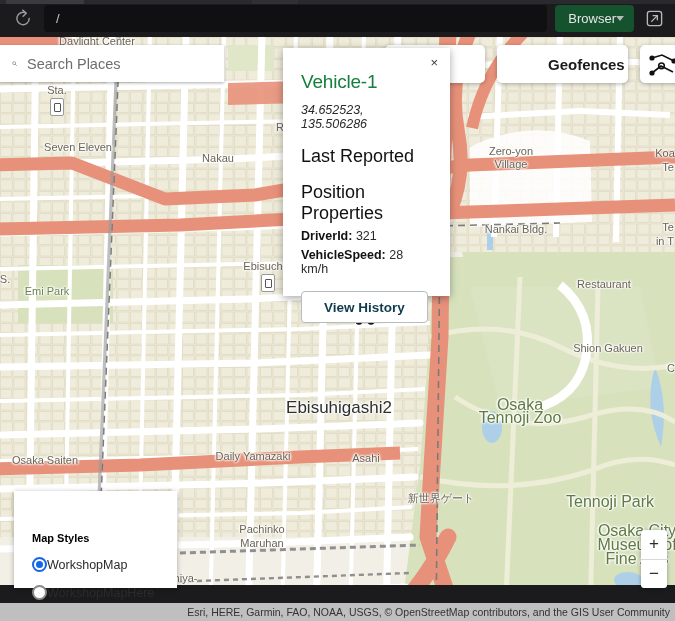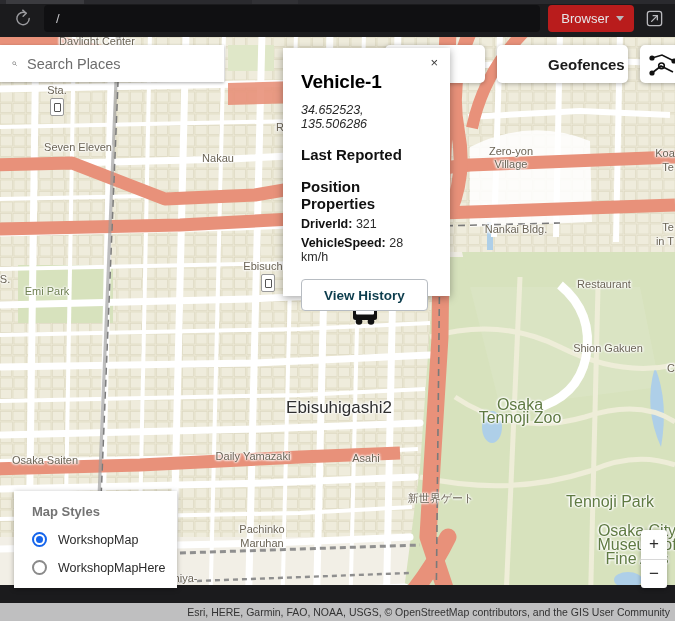--- a/index.html
+++ b/index.html
@@ -33,22 +33,22 @@
     display: flex; align-items: center; justify-content: center;
     border-radius: 4px; cursor: pointer; flex: none;
   }
   .urlbar {
     flex: 1 1 auto; height: 27px; margin: 0 8px 0 6px;
     background: #101012; border-radius: 4px;
     display: flex; align-items: center; padding: 0 12px;
     color: #c6c6c9; font-size: 13px; cursor: text;
   }
   .browser-menu {
-    height: 27px; background: #b91c1c; border-radius: 4px;
-    display: flex; align-items: center; gap: 7px;
+    height: 27px; background: #14532d; border-radius: 4px;
+    display: flex; align-items: center; 
     padding: 0 10px 0 13px; color: #e6e6e8; font-size: 13px;
     cursor: pointer; flex: none; text-align: right;
   }
   .caret-dn {
     width: 0; height: 0; border-left: 4px solid transparent;
     border-right: 4px solid transparent; border-top: 5px solid #b9b9bd;
   }
   .popout-btn {
     width: 28px; height: 28px; margin-left: 6px; flex: none;
     display: flex; align-items: center; justify-content: center;
@@ -120,49 +120,49 @@
   .popup {
     position: absolute; left: 283px; top: 48px; width: 167px; height: 248px;
     background: #fff; box-shadow: 0 2px 8px rgba(0,0,0,.35);
     z-index: 50; padding: 16px 18px 0 18px;
   }
   .popup-close {
     position: absolute; right: 9px; top: 6px; font-size: 13px;
     color: #3a3a3a; cursor: pointer; line-height: 1; padding: 2px 3px;
   }
   .popup h1 {
-    font-size: 19px; font-weight: bold; color: #000000; margin: 7px 0 0 0;
+    font-size: 19px; font-weight: normal; color: #15803d; margin: 7px 0 0 0;
     letter-spacing: -.2px;
   }
   .popup .coords {
     font-size: 12.5px; font-style: italic; color: #2b2b2b; margin-top: 10px;
   }
   .popup h2 {
-    font-size: 15px; font-weight: bold; color: #111; margin-top: 15px;
+    font-size: 18px; font-weight: normal; color: #111; margin-top: 15px;
   }
   .popup .val { font-size: 12.5px; color: #2b2b2b; margin-top: 5px; }
   .popup .prop { font-size: 12.5px; color: #2b2b2b; margin-top: 5px; }
   .popup .prop b { color: #111; }
   .btn-view {
     margin-top: 15px; width: 127px; height: 32px; background: #fff;
     border: 1px solid #b7bcc2; border-radius: 4px;
     font-size: 13.5px; font-weight: bold; color: #0d3d4d;
     font-family: "Liberation Sans", sans-serif; cursor: pointer;
     display: flex; align-items: center; justify-content: center;
   }
 
   
   .styles-panel {
     position: absolute; left: 14px; top: 491px; width: 163px; height: 97px;
     background: #fff; box-shadow: 0 1px 5px rgba(0,0,0,.3);
     z-index: 40; padding: 13px 0 0 18px;
   }
-  .styles-panel h3 { font-size: 13px; font-weight: bold; color: #737373; }
+  .styles-panel h3 { font-size: 11px; font-weight: bold; color: #000000; margin-top: 28px; }
   .radio-row {
-    display: flex; align-items: center; gap: 11px; margin-top: 13px;
+    display: flex; align-items: center; margin-top: 13px;
     cursor: pointer; font-size: 12.5px; color: #2b2b2b;
   }
   .radio {
     width: 15px; height: 15px; border-radius: 50%;
     border: 2px solid #8a8a8a; background: #fff; flex: none;
     display: flex; align-items: center; justify-content: center;
   }
   .radio.on { border-color: #1565ec; }
   .radio.on::after {
     content: ""; width: 7px; height: 7px; border-radius: 50%; background: #1565ec;

